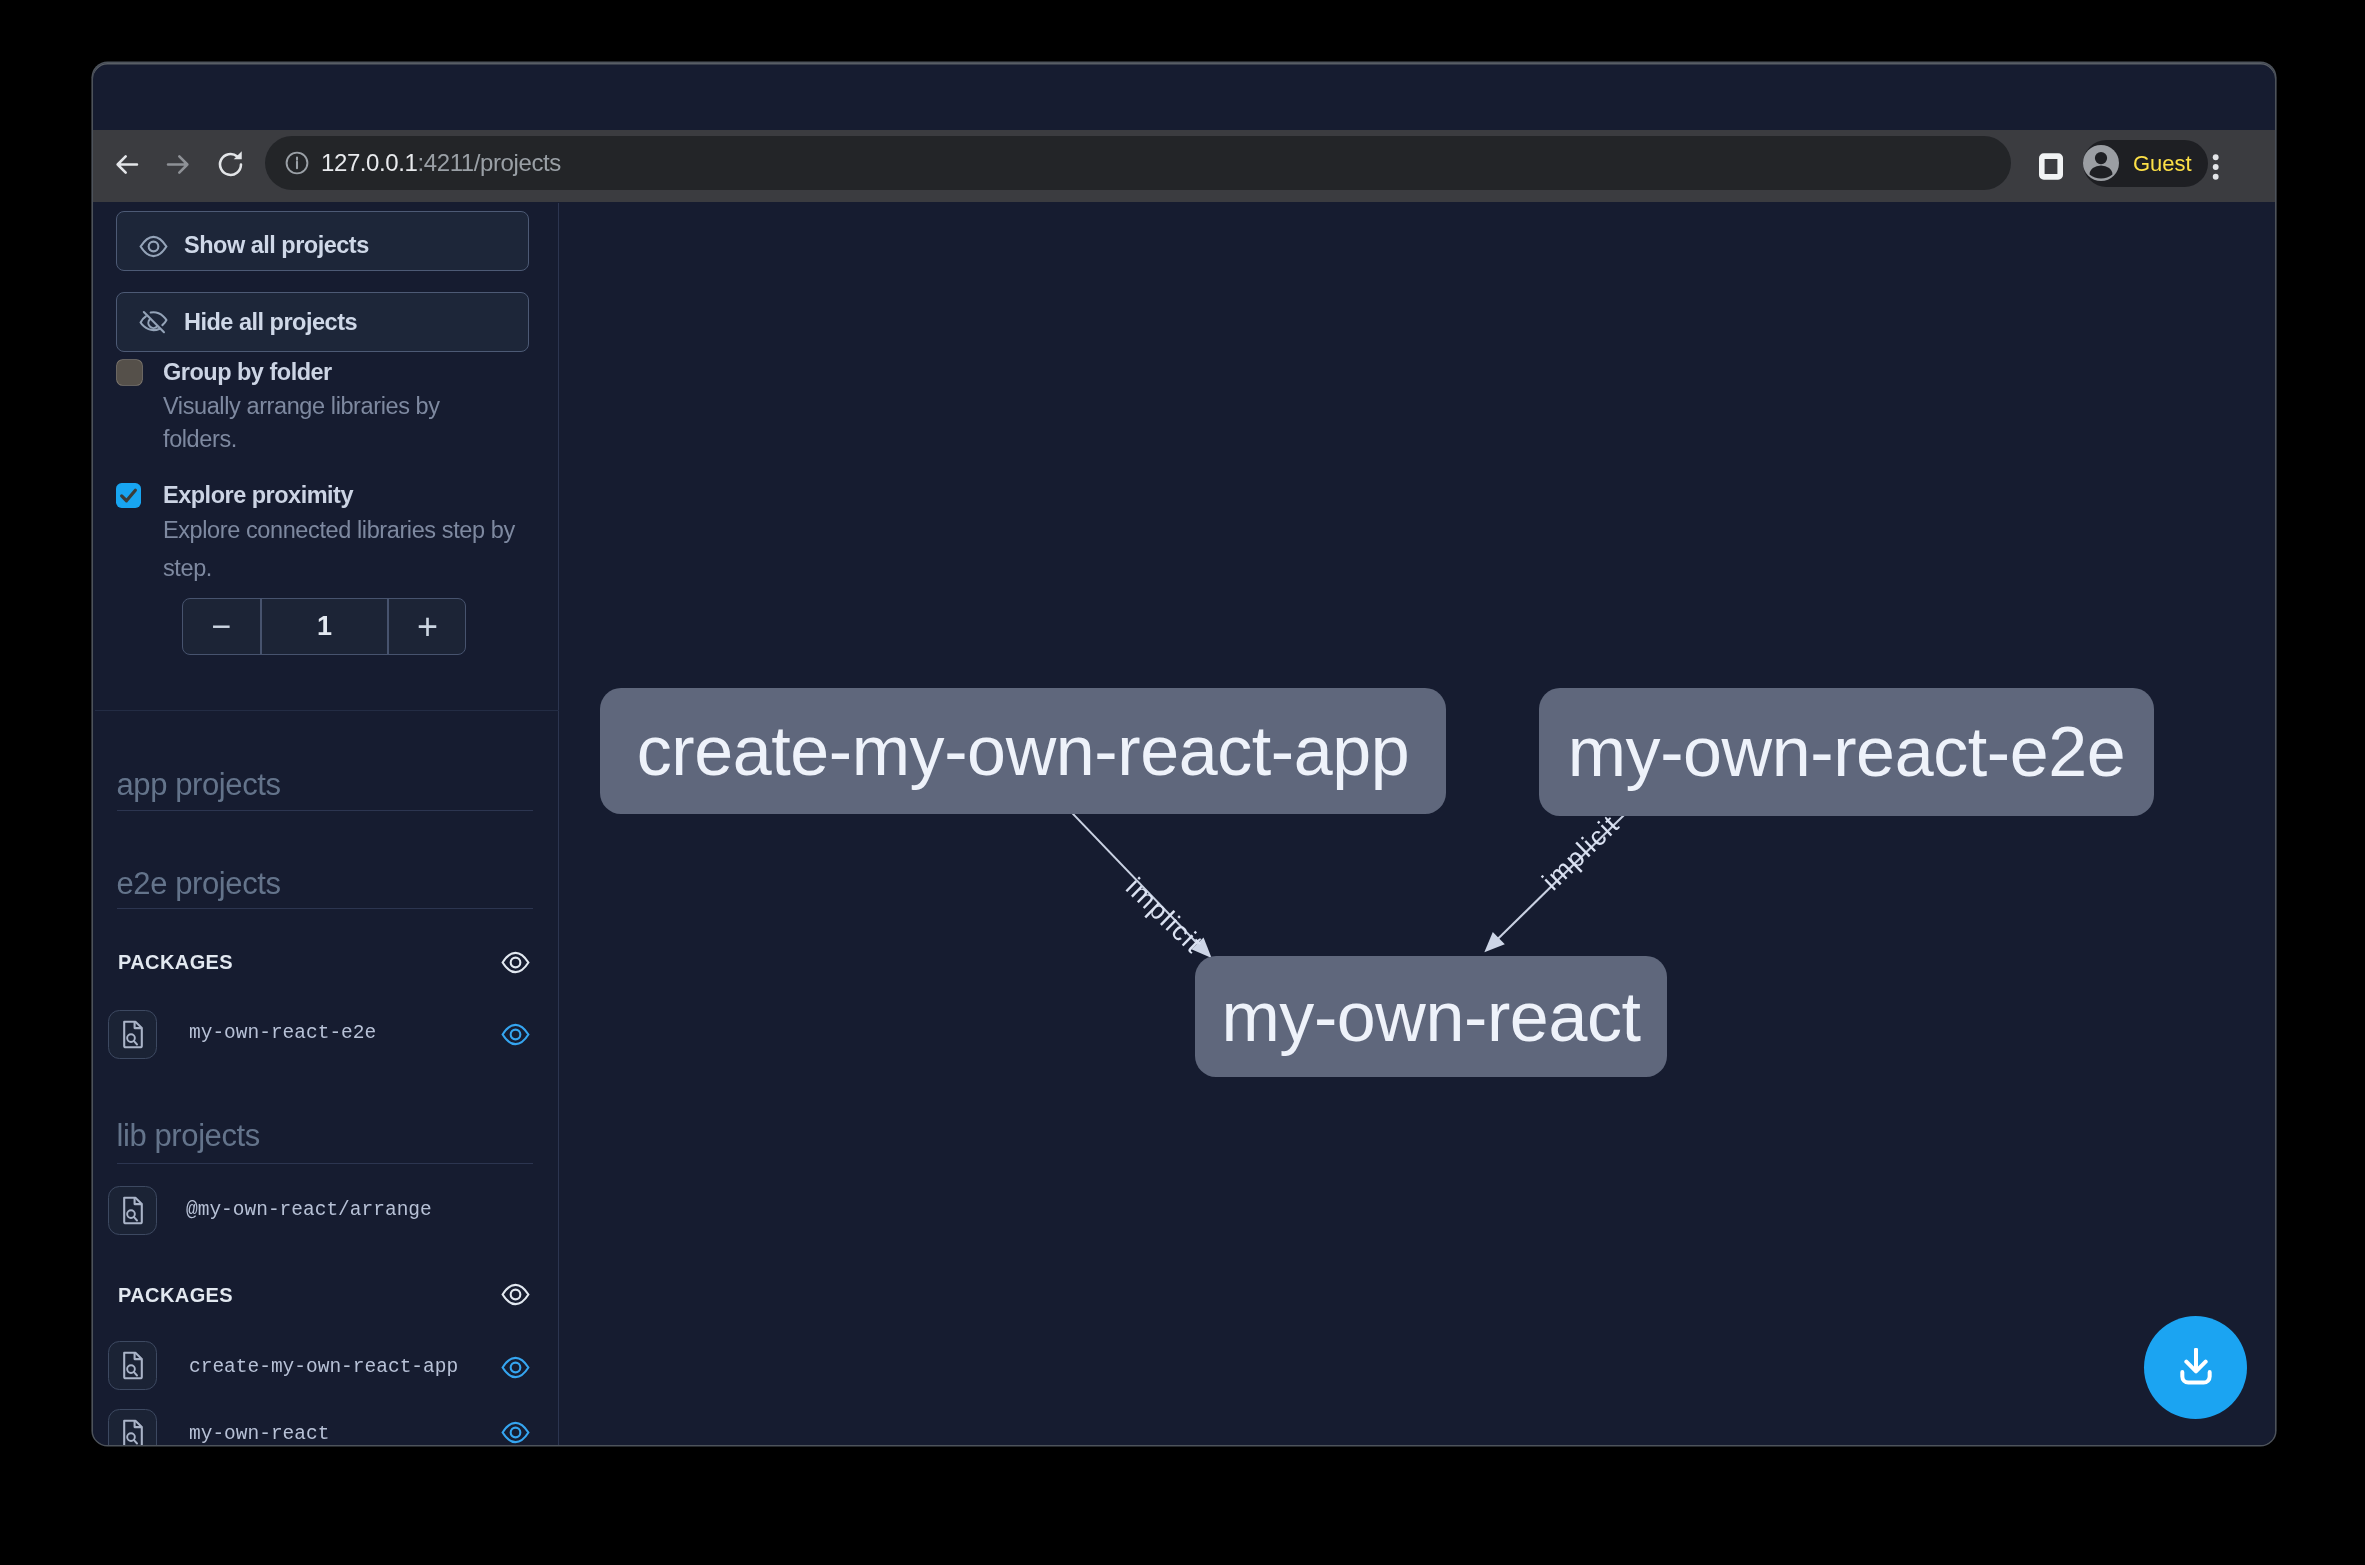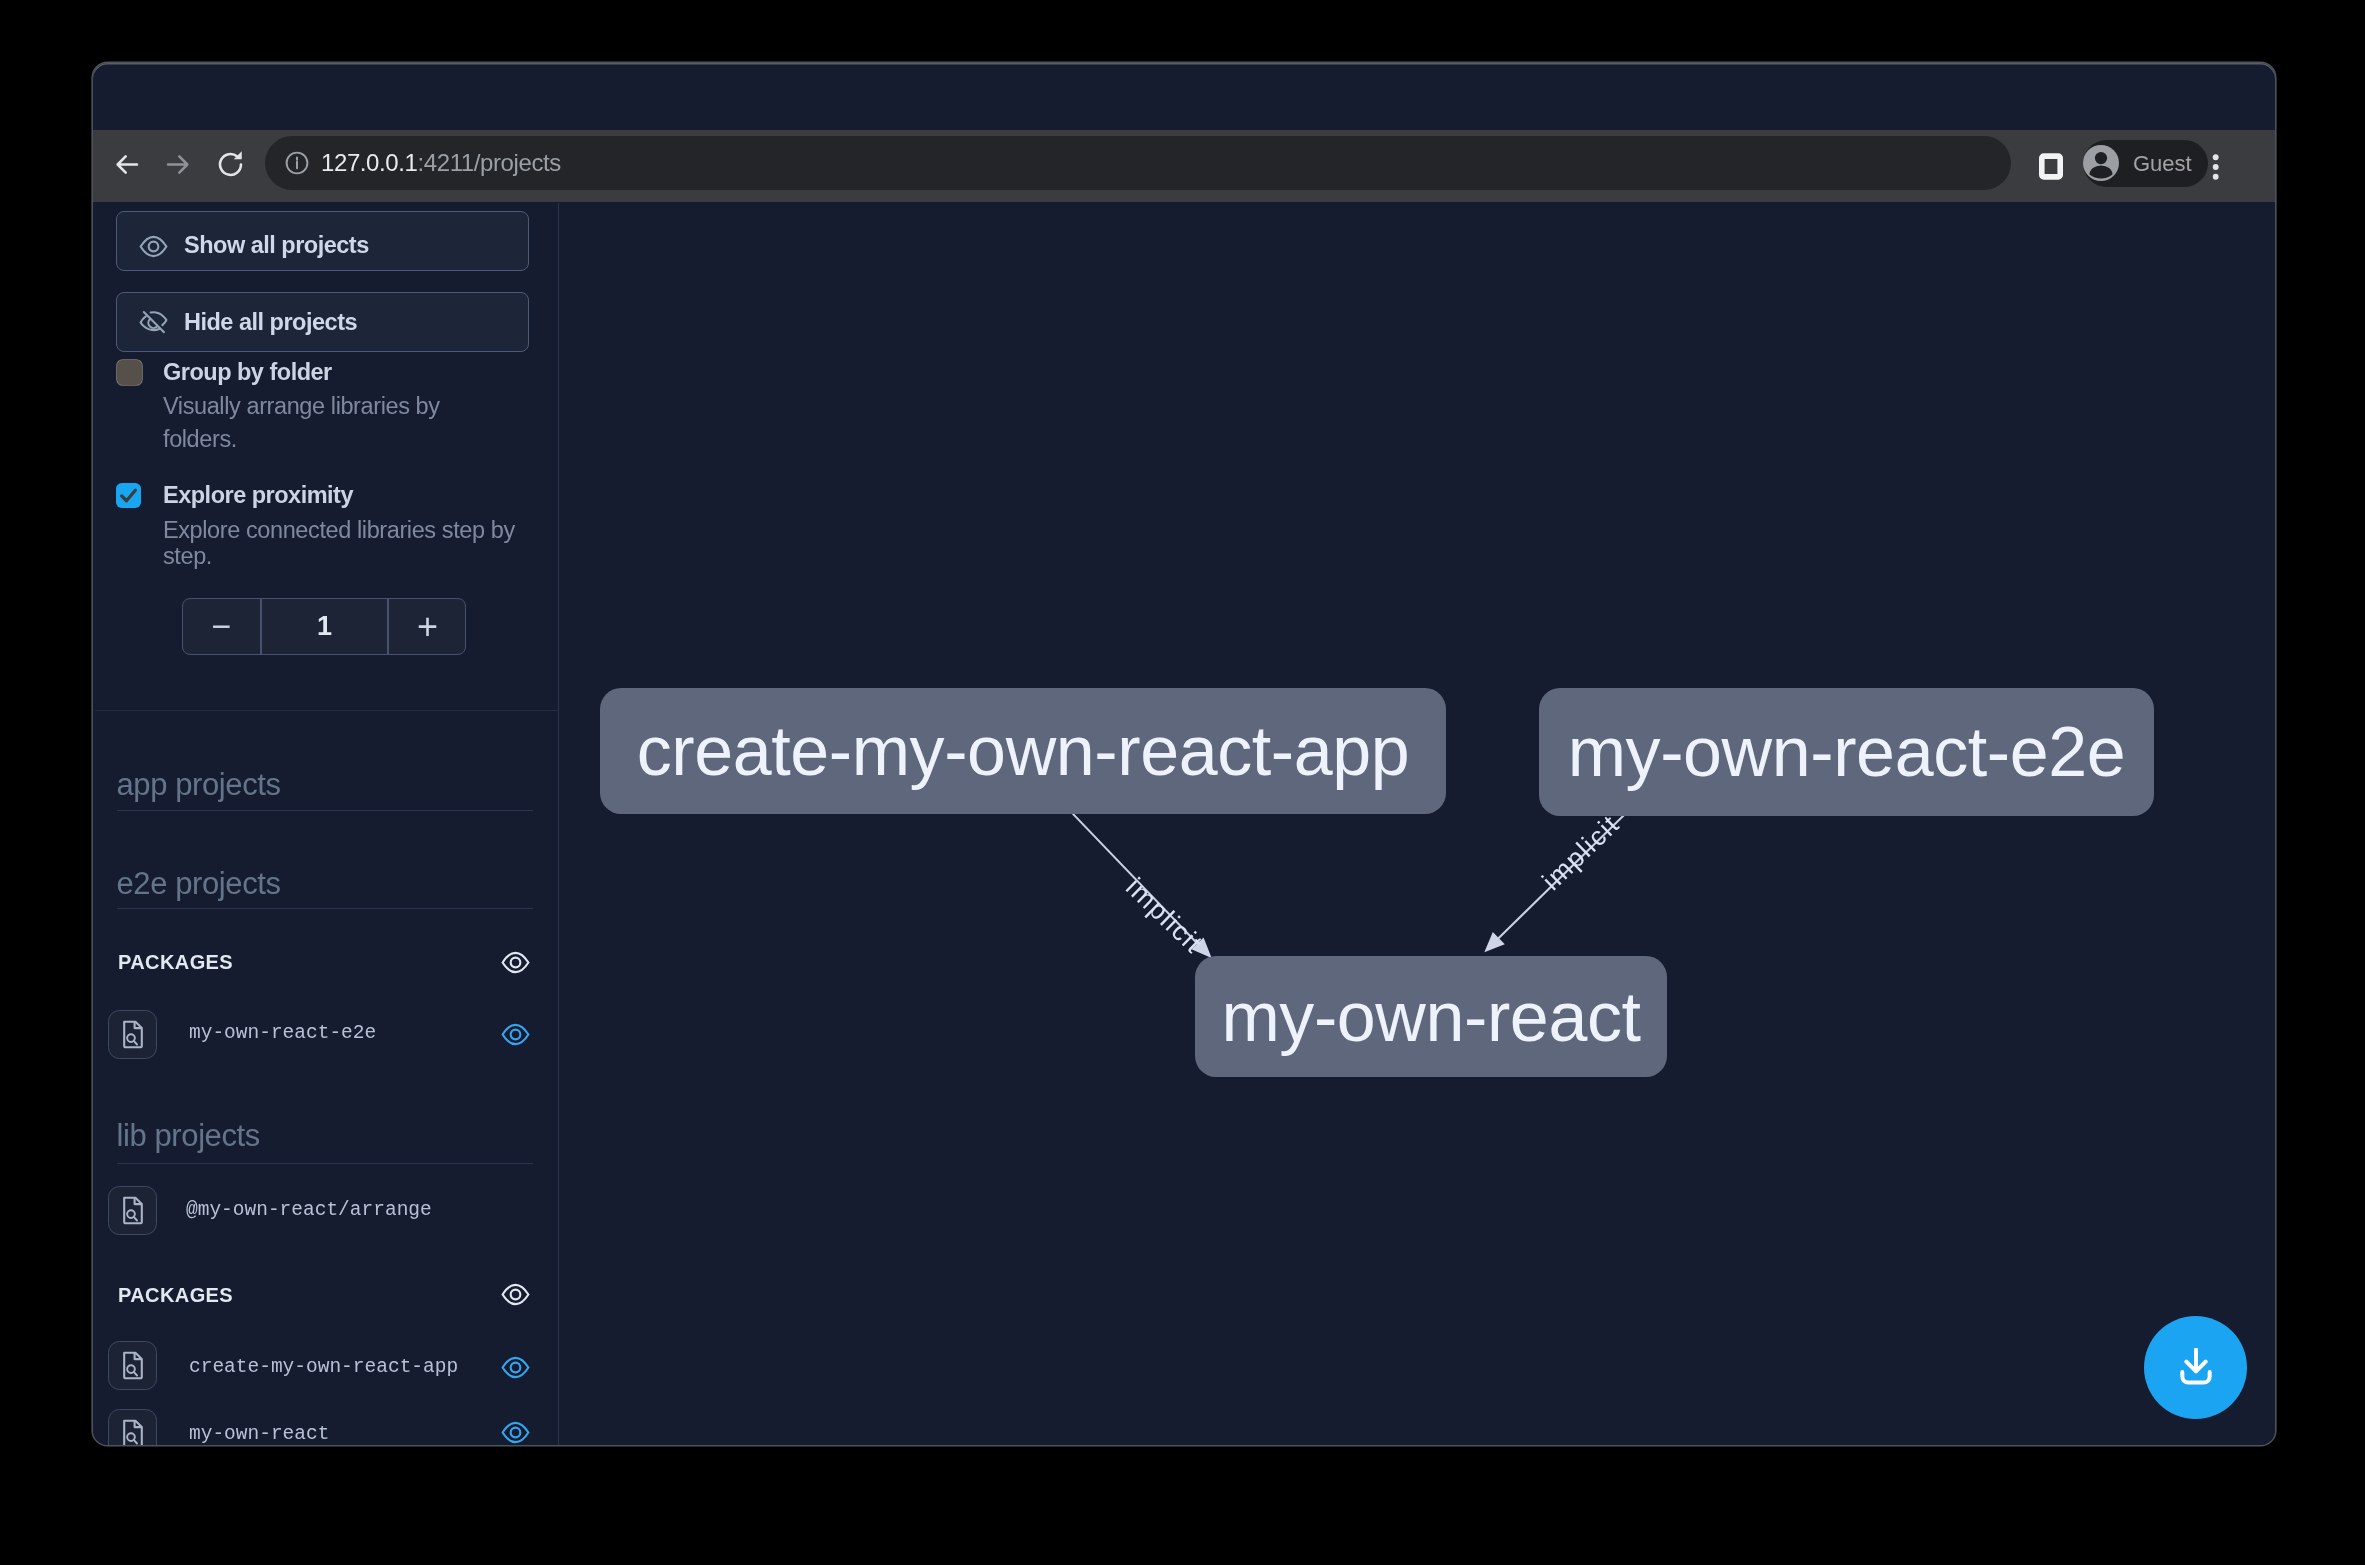--- a/index.html
+++ b/index.html
@@ -74,21 +74,21 @@
     </div>
     <svg class="abs" style="left:1946px; top:23px;" width="24" height="27" viewBox="0 0 30 33">
       <rect x="3.5" y="3.5" width="23" height="26" rx="2.5" stroke="#f1f3f4" stroke-width="7" fill="none"></rect>
     </svg>
     <div id="guestpill">
       <svg class="abs" style="left:0px; top:5.7px;" width="36" height="36" viewBox="0 0 44 44">
         <circle cx="22" cy="22" r="22" fill="#9b9ea3"></circle>
         <circle cx="22" cy="16" r="7.5" fill="#1e1f23"></circle>
         <path d="M8 36 a14 11 0 0 1 28 0 a22 22 0 0 1 -28 0 z" fill="#1e1f23"></path>
       </svg>
-      <div style="position:absolute; left:50px; top:0; height:47px; line-height:47px; font-size:22px; color:#a3a3a3;">Guest</div>
+      <div style="position:absolute; left:50px; top:0; height:47px; line-height:47px; font-size:22px; color:#fde047;">Guest</div>
     </div>
     <svg class="abs" style="left:2117px; top:23px;" width="11.4" height="28" viewBox="0 0 14 34">
       <circle cx="7" cy="5" r="3.6" fill="#e3e5e8"></circle>
       <circle cx="7" cy="17" r="3.6" fill="#e3e5e8"></circle>
       <circle cx="7" cy="29" r="3.6" fill="#e3e5e8"></circle>
     </svg>
   </div>
   <div id="content">
     <div id="sidebar"></div>
     <div class="btn" style="top:-40px;">
@@ -110,21 +110,21 @@
     <div class="lbl" style="top:156px;">Group by folder</div>
     <div class="desc" style="top:190px;text-align:right;">Visually arrange libraries by</div>
     <div class="desc" style="top:223px;">folders.</div>
     <div class="cbx" style="left:23px; top:280px; background:#18a5f1;">
       <svg width="25" height="25" viewBox="0 0 31 31">
           <path d="M7 16 l6 6 L24 9" stroke="#3c3c38" stroke-width="4" fill="none" stroke-linecap="round" stroke-linejoin="round"></path>
         </svg>
     </div>
     <div class="lbl" style="top:279px;">Explore proximity</div>
     <div class="desc" style="top:314px;">Explore connected libraries step by</div>
-    <div class="desc" style="top:340px;">step.</div>
+    <div class="desc" style="top:352px;">step.</div>
     <div class="abs" style="left:89px; top:395px; width:284px; height:57px; border:1.6px solid #47536e; border-radius:8px; color:#cbd5e1; background:#1c2436;">
       <div class="abs" style="left:77px; top:0; width:1.6px; height:100%; background:#47536e;"></div>
       <div class="abs" style="left:204px; top:0; width:1.6px; height:100%; background:#47536e;"></div>
       <div class="abs" style="left:0; top:0; width:77px; height:100%; display:flex; align-items:center; justify-content:center; font-size:34px; font-weight:300;">−</div>
       <div class="abs" style="left:79px; top:0; width:125px; height:100%; display:flex; align-items:center; justify-content:center; font-size:27px; font-weight:600; color:#e2e8f0;">1</div>
       <div class="abs" style="left:205px; top:0; width:79px; height:100%; display:flex; align-items:center; justify-content:center; font-size:36px; font-weight:300;">+</div>
     </div>
     <div class="srule" style="left:1.6px; top:507px; width:464px; border-color:#232c44;"></div>
     <div class="shead" style="top:564px;">app projects</div>
     <div class="srule" style="top:607px;"></div>

